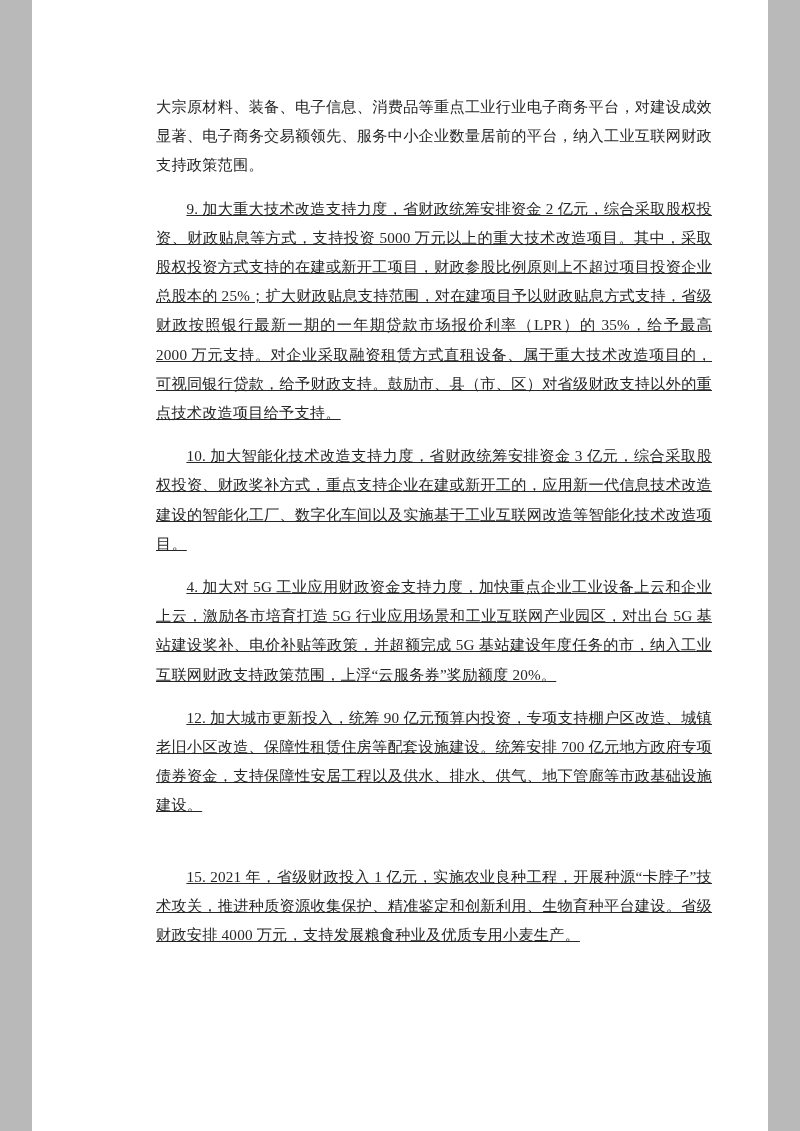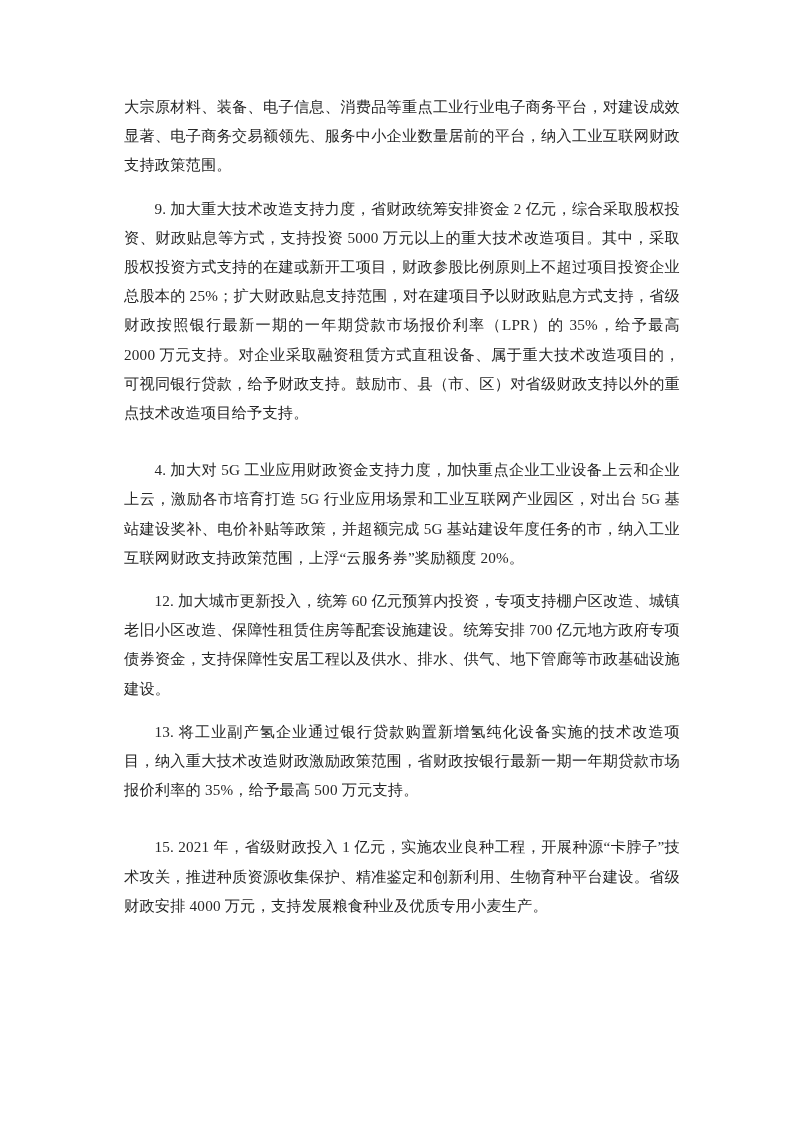--- a/index.html
+++ b/index.html
@@ -5,21 +5,21 @@
   html, body {
     margin: 0;
     padding: 0;
     background: #b9b9b9;
   }
   body {
     font-family: "Liberation Serif", "DejaVu Serif", serif;
   }
   .page {
     position: relative;
-    width: 800px;
+    width: 736px;
     height: 1131px;
     margin: 0 auto;
     background: #ffffff;
     box-sizing: border-box;
     overflow: hidden;
   }
   .page-inner {
     position: absolute;
     left: 124px;
     top: 92px;
@@ -29,46 +29,47 @@
     font-size: 15.2px;
     line-height: 29.2px;
     color: #262626;
     text-align: justify;
     text-justify: inter-ideograph;
     margin: 0 0 0 0;
     letter-spacing: 0.2px;
   }
   .para.indent {
     text-indent: 2em;
+    text-decoration: underline;
   }
   .gap {
     height: 14px;
   }
 </style>
 </head>
 <body>
 
 <div class="page">
   <div class="page-inner">
 
     <p class="para">大宗原材料、装备、电子信息、消费品等重点工业行业电子商务平台，对建设成效显著、电子商务交易额领先、服务中小企业数量居前的平台，纳入工业互联网财政支持政策范围。</p>
     <div class="gap"></div>
 
     <p class="para indent">9. 加大重大技术改造支持力度，省财政统筹安排资金 2 亿元，综合采取股权投资、财政贴息等方式，支持投资 5000 万元以上的重大技术改造项目。其中，采取股权投资方式支持的在建或新开工项目，财政参股比例原则上不超过项目投资企业总股本的 25%；扩大财政贴息支持范围，对在建项目予以财政贴息方式支持，省级财政按照银行最新一期的一年期贷款市场报价利率（LPR）的 35%，给予最高 2000 万元支持。对企业采取融资租赁方式直租设备、属于重大技术改造项目的，可视同银行贷款，给予财政支持。鼓励市、县（市、区）对省级财政支持以外的重点技术改造项目给予支持。</p>
     <div class="gap"></div>
 
+    <p class="para indent">10. 加大智能化技术改造支持力度，省财政统筹安排资金 3 亿元，综合采取股权投资、财政奖补方式，重点支持企业在建或新开工的，应用新一代信息技术改造建设的智能化工厂、数字化车间以及实施基于工业互联网改造等智能化技术改造项目。</p>
     <div class="gap"></div>
 
     <p class="para indent">4. 加大对 5G 工业应用财政资金支持力度，加快重点企业工业设备上云和企业上云，激励各市培育打造 5G 行业应用场景和工业互联网产业园区，对出台 5G 基站建设奖补、电价补贴等政策，并超额完成 5G 基站建设年度任务的市，纳入工业互联网财政支持政策范围，上浮“云服务券”奖励额度 20%。</p>
     <div class="gap"></div>
 
-    <p class="para indent">12. 加大城市更新投入，统筹 60 亿元预算内投资，专项支持棚户区改造、城镇老旧小区改造、保障性租赁住房等配套设施建设。统筹安排 700 亿元地方政府专项债券资金，支持保障性安居工程以及供水、排水、供气、地下管廊等市政基础设施建设。</p>
+    <p class="para indent">12. 加大城市更新投入，统筹 90 亿元预算内投资，专项支持棚户区改造、城镇老旧小区改造、保障性租赁住房等配套设施建设。统筹安排 700 亿元地方政府专项债券资金，支持保障性安居工程以及供水、排水、供气、地下管廊等市政基础设施建设。</p>
     <div class="gap"></div>
 
-    <p class="para indent">13. 将工业副产氢企业通过银行贷款购置新增氢纯化设备实施的技术改造项目，纳入重大技术改造财政激励政策范围，省财政按银行最新一期一年期贷款市场报价利率的 35%，给予最高 500 万元支持。</p>
     <div class="gap"></div>
 
     <div class="gap"></div>
 
     <p class="para indent">15. 2021 年，省级财政投入 1 亿元，实施农业良种工程，开展种源“卡脖子”技术攻关，推进种质资源收集保护、精准鉴定和创新利用、生物育种平台建设。省级财政安排 4000 万元，支持发展粮食种业及优质专用小麦生产。</p>
 
   </div>
 </div>
 
 </body></html>

